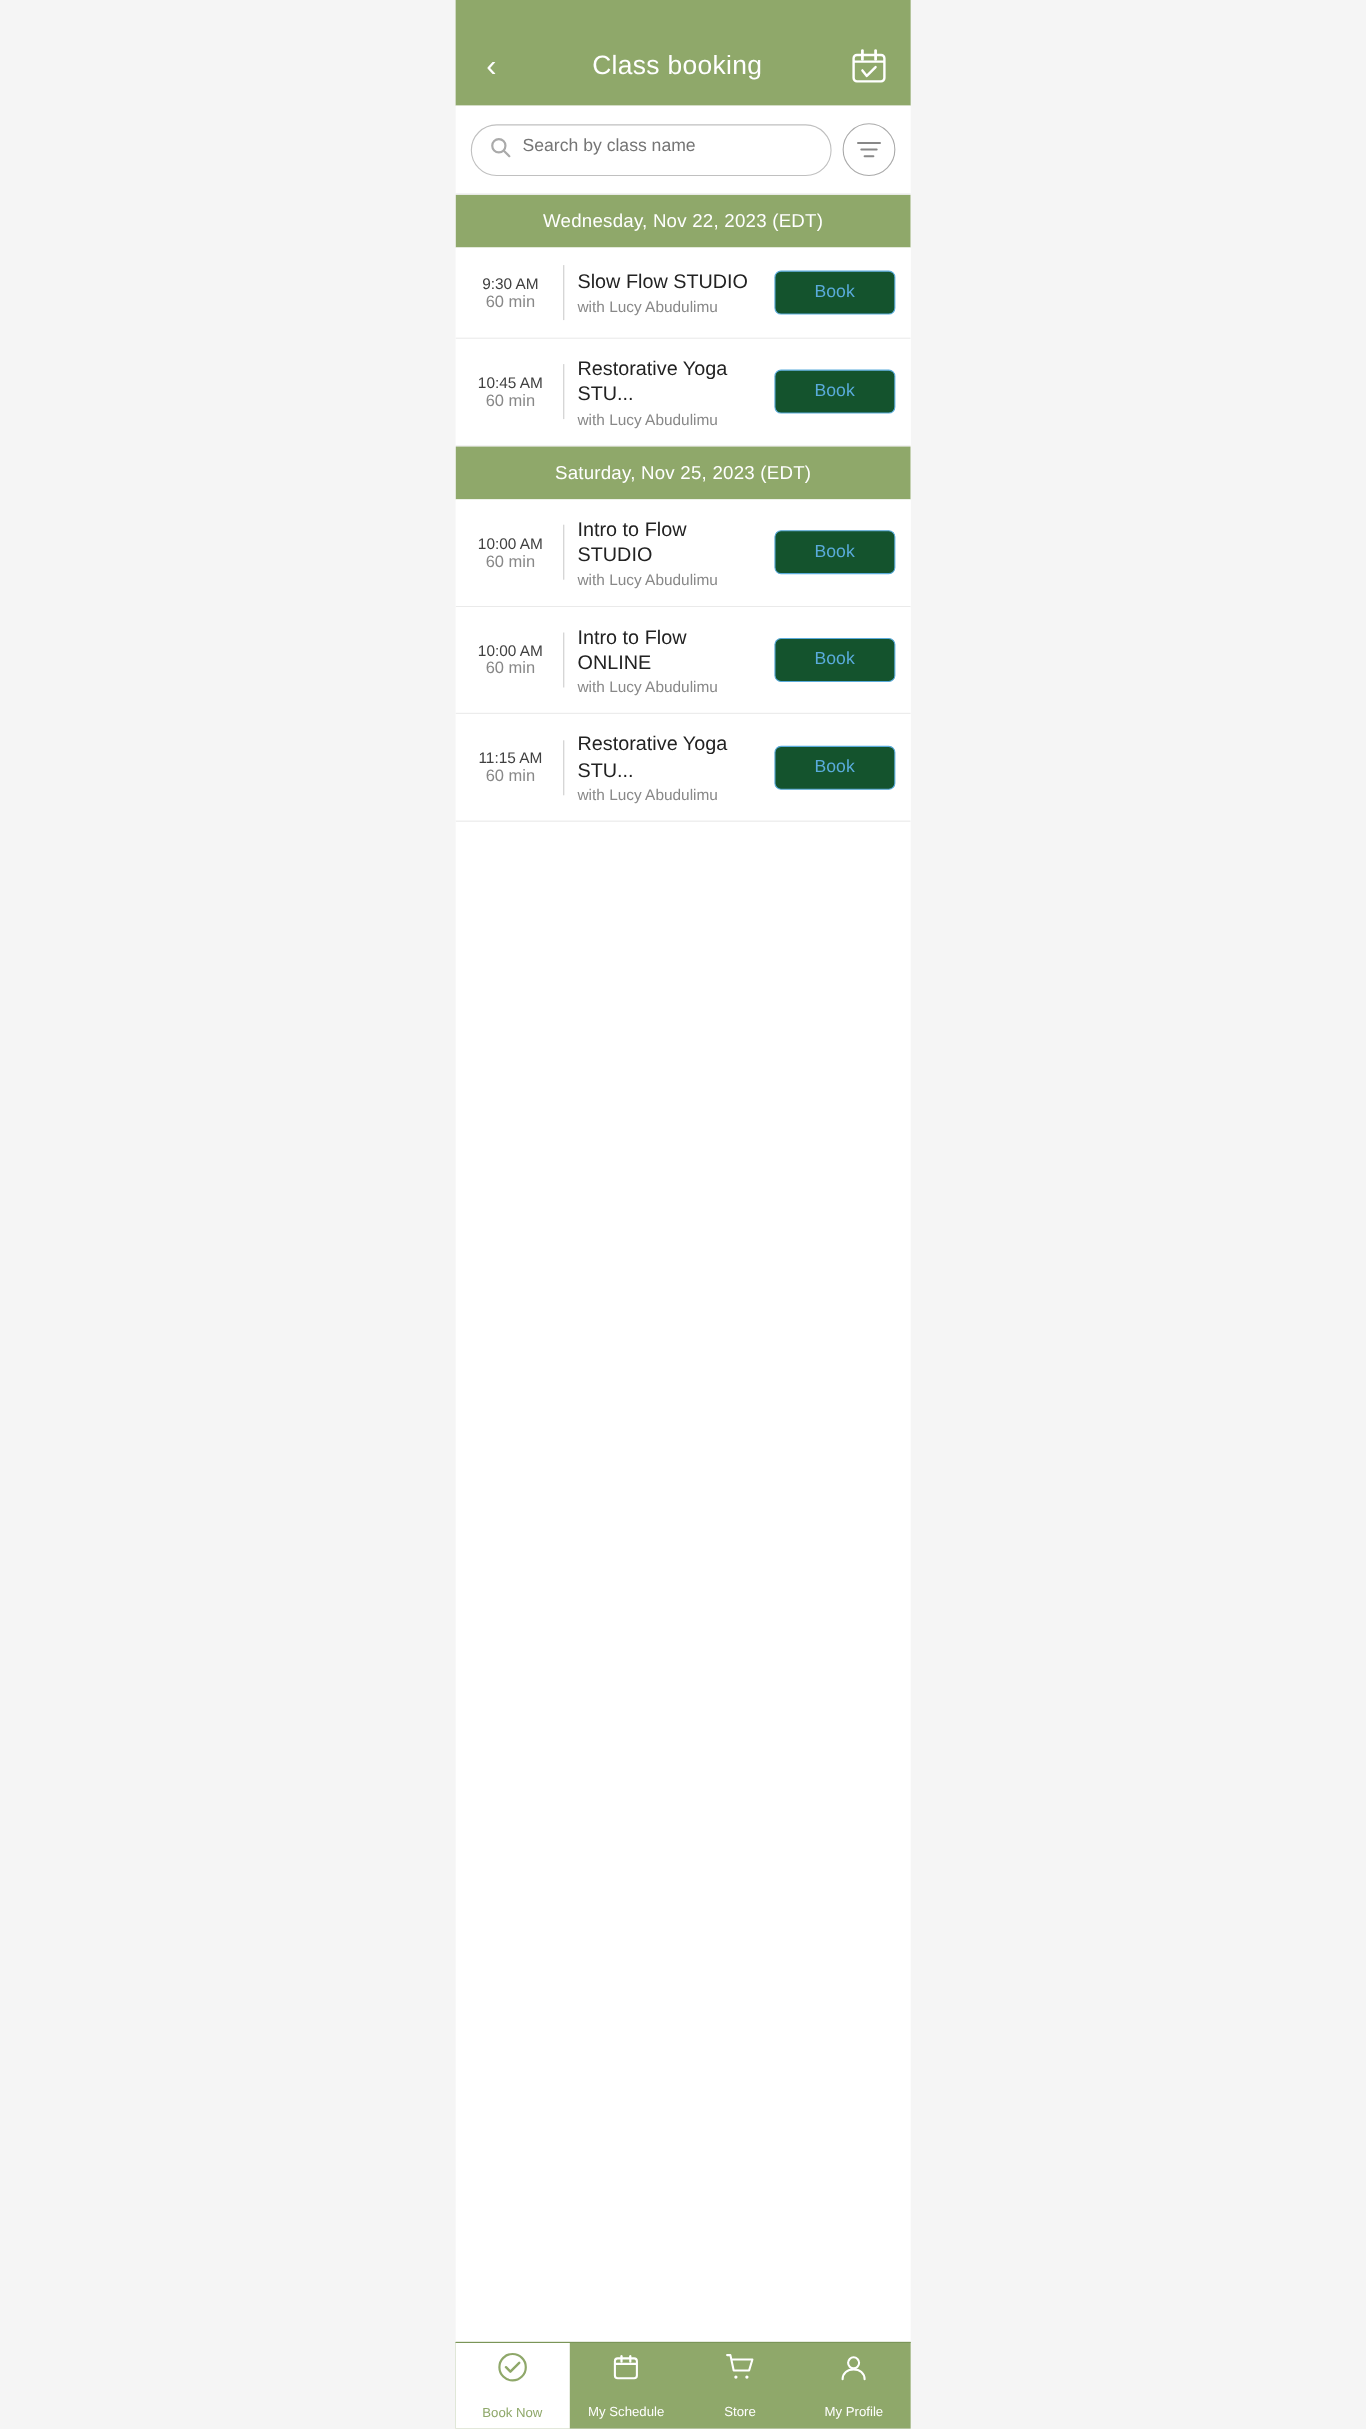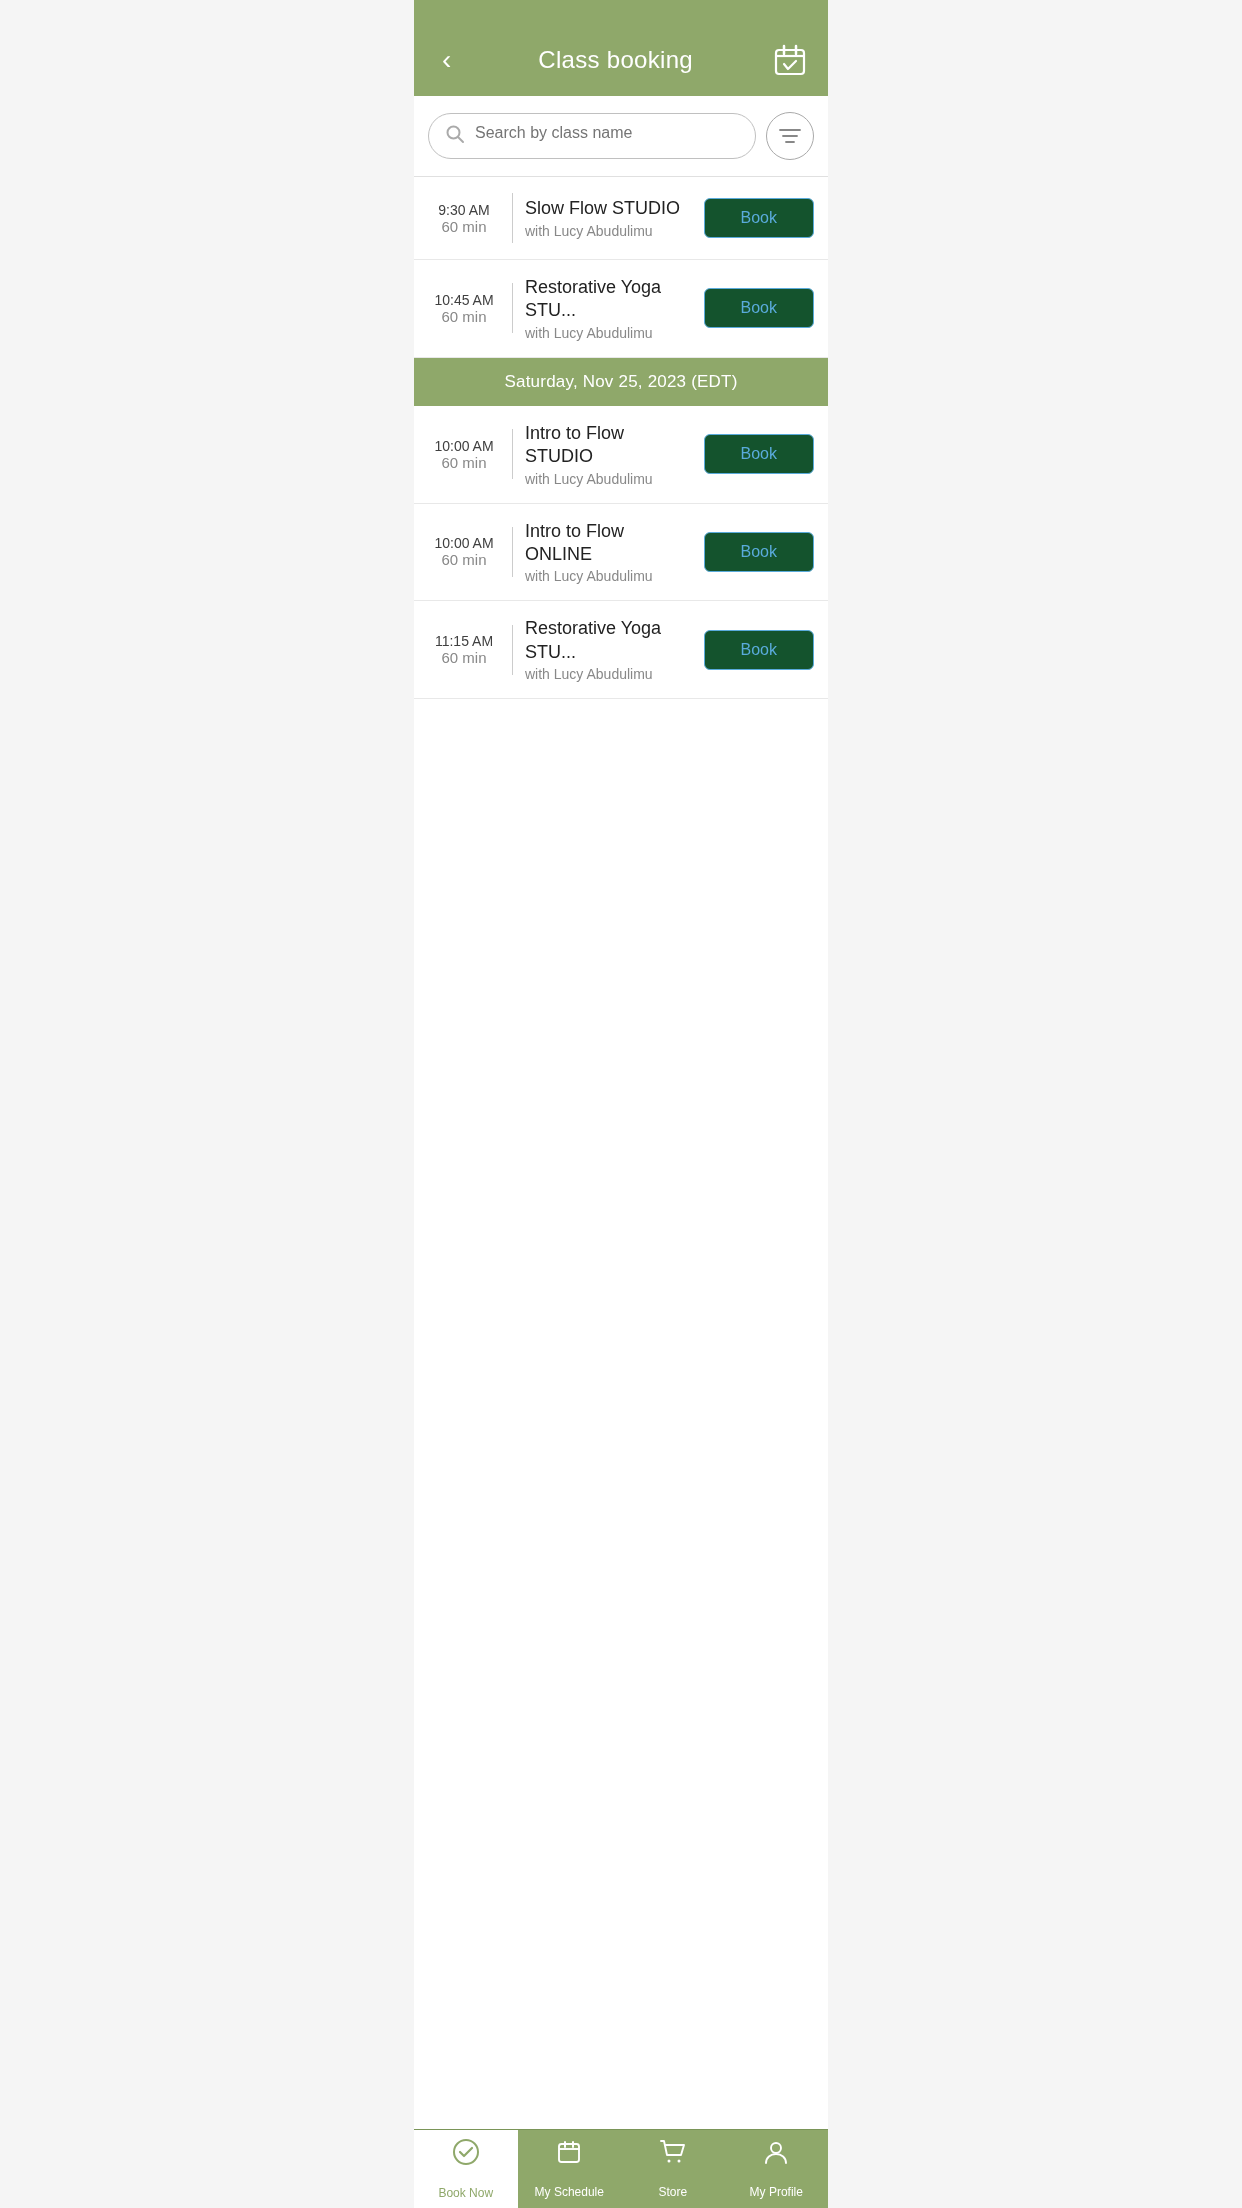--- a/index.html
+++ b/index.html
@@ -257,20 +257,23 @@
     <svg width="22" height="18" viewBox="0 0 22 18" fill="none">
       <line x1="1" y1="3" x2="21" y2="3" stroke="#888" stroke-width="1.8" stroke-linecap="round"></line>
       <line x1="4" y1="9" x2="18" y2="9" stroke="#888" stroke-width="1.8" stroke-linecap="round"></line>
       <line x1="7" y1="15" x2="15" y2="15" stroke="#888" stroke-width="1.8" stroke-linecap="round"></line>
     </svg>
   </button>
 </div>
 
 <div class="content">
 
+  <div class="date-header">
+    <span>Wednesday, Nov 22, 2023 (EDT)</span>
+  </div>
 
   <div class="class-row">
     <div class="class-time">
       <span class="time-value">9:30  AM</span>
       <span class="time-duration">60 min</span>
     </div>
     <div class="class-divider"></div>
     <div class="class-info">
       <span class="class-name">Slow Flow STUDIO</span>
       <span class="class-instructor">with Lucy Abudulimu</span>

